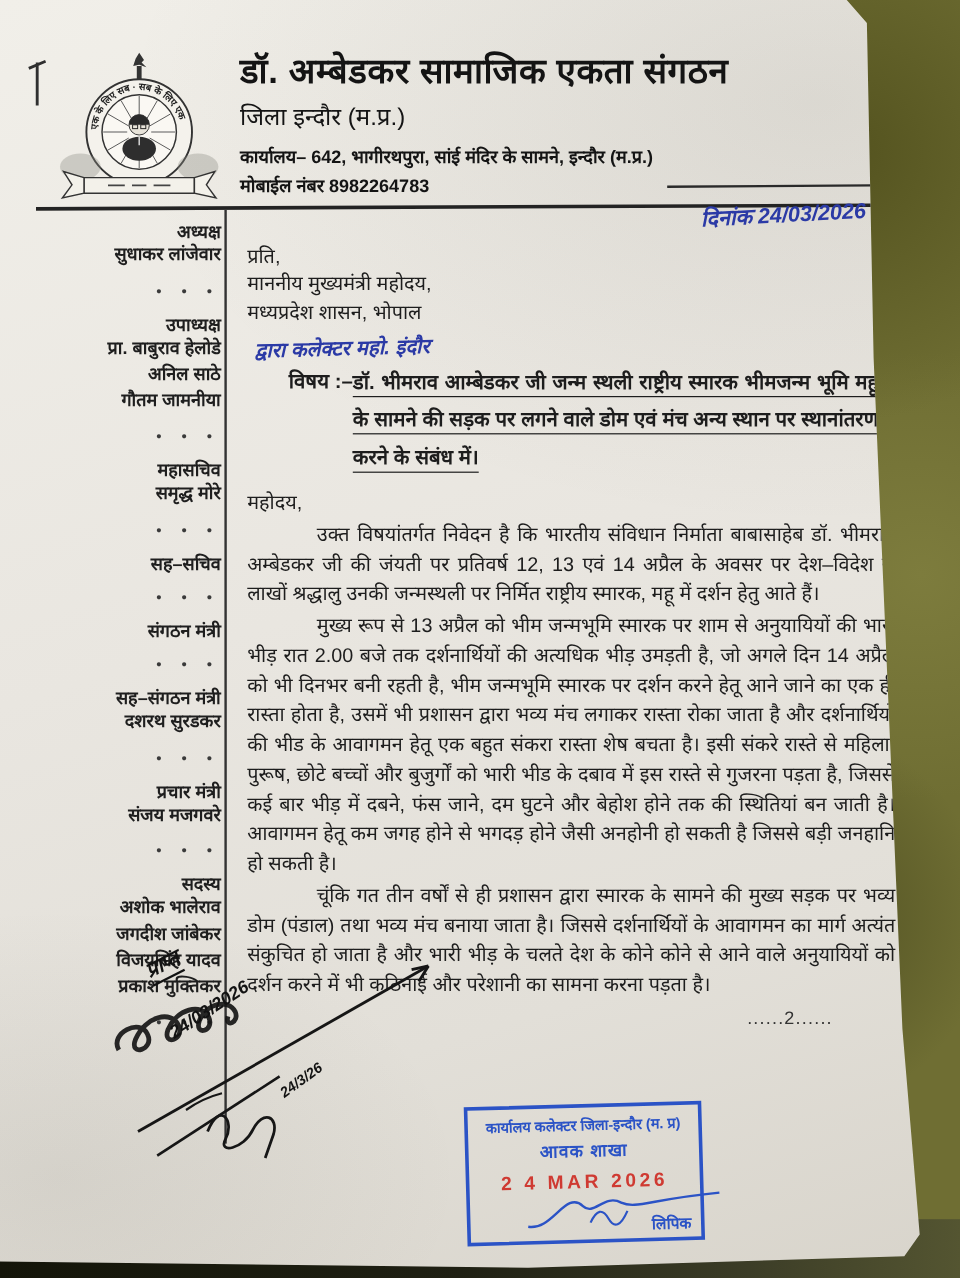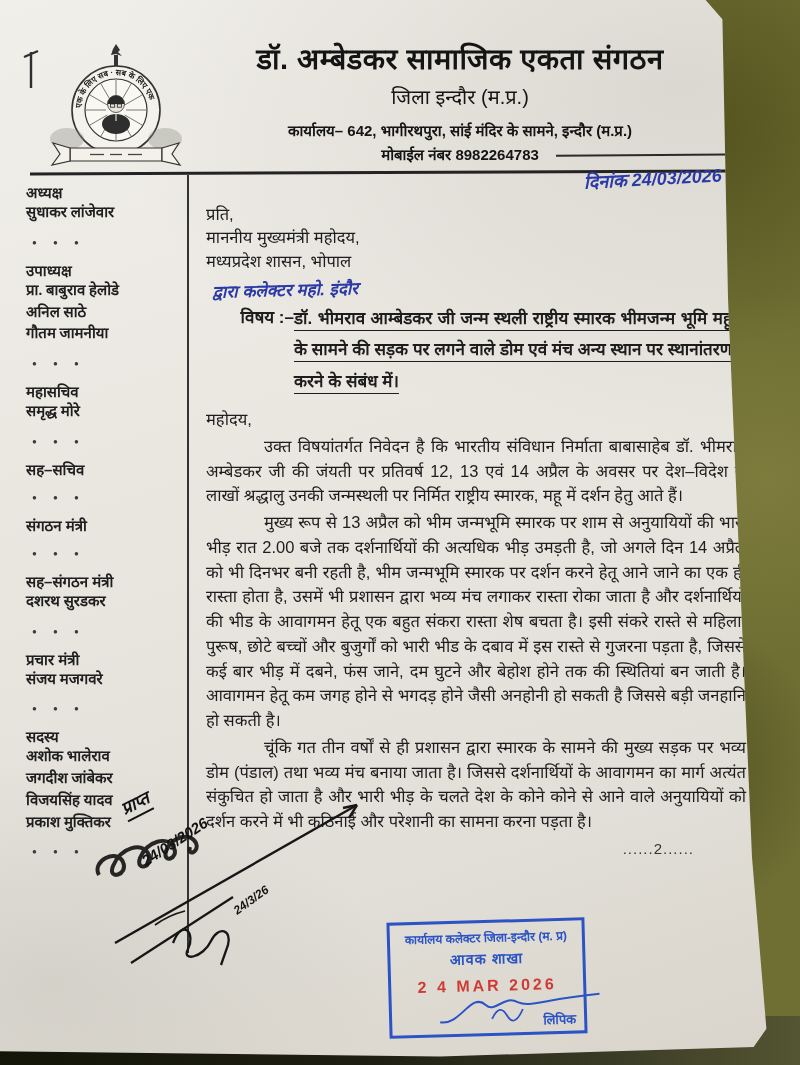--- a/index.html
+++ b/index.html
@@ -21,32 +21,32 @@
     position:absolute;left:0;top:0;width:800px;height:1065px;z-index:2;
     clip-path:polygon(0% 0%, 88.2% 0%, 90.3% 1.8%, 91.0% 28%, 94.0% 80.5%, 95.8% 96.6%, 94.2% 98.3%, 55% 99.2%, 0% 98.7%);
     background:
       radial-gradient(120% 55% at 85% 8%, rgba(60,55,40,.10), transparent 60%),
       radial-gradient(70% 35% at 6% 92%, rgba(60,55,40,.08), transparent 60%),
       linear-gradient(163deg,#f1efe9 0%,#e9e6e0 45%,#e2dfd8 75%,#d8d4cb 100%);
     color:#222;
   }
   
   .emblem{position:absolute;left:40px;top:42px;width:152px;height:128px;}
-  .lh-text{position:absolute;left:200px;top:38px;width:520px;text-align:center;color:#141414;}
+  .lh-text{position:absolute;left:200px;top:38px;width:520px;color:#141414;}
   .org-name{font-size:29px;font-weight:700;letter-spacing:.5px;}
   .district{font-size:20px;font-weight:400;margin-top:6px;}
   .address{font-size:15px;font-weight:700;margin-top:10px;}
   .phone{font-size:15px;font-weight:700;margin-top:4px;}
   .phone-underline{position:absolute;left:556px;top:154px;width:182px;height:2px;background:#2a2a2a;transform:rotate(-.4deg);}
   .header-rule{position:absolute;left:30px;top:171px;width:712px;height:2.5px;background:#232323;transform:rotate(-.25deg);}
   .v-rule{position:absolute;left:187px;top:175px;width:2px;height:778px;background:#333;}
   
-  .sidebar{position:absolute;left:26px;top:180px;width:158px;text-align:left;color:#1e1e1e;}
+  .sidebar{position:absolute;left:26px;top:180px;width:158px;text-align:right;color:#1e1e1e;}
   .sb-role{font-size:15px;font-weight:700;margin-top:2px;}
-  .sb-name{font-size:15px;font-weight:700;line-height:1.45;font-family:Liberation Serif, serif;}
+  .sb-name{font-size:15px;font-weight:700;line-height:1.45;}
   .sb-sep{font-size:8px;letter-spacing:7px;color:#3a3a3a;margin:14px 0 13px 6px;}
   
   .content{position:absolute;left:206px;top:174px;width:540px;font-size:16.5px;line-height:1.5;color:#1d1d1d;}
   .hand{color:#2b3aa6;font-style:italic;font-weight:700;}
   .hand-date{text-align:right;font-size:18px;transform:rotate(-3deg);margin:2px 24px 0 0;}
   .to-block div{line-height:1.42;}
   .hand-via{font-size:17px;transform:rotate(-1.5deg);margin:0 0 2px 6px;}
   .subject-row{display:flex;margin-top:4px;}
   .subject-label{flex:0 0 88px;font-weight:700;font-size:17px;padding-top:2px;text-align:right;}
   .subject-text{flex:1;max-width:438px;font-size:17px;font-weight:700;line-height:1.85;text-align:justify;

